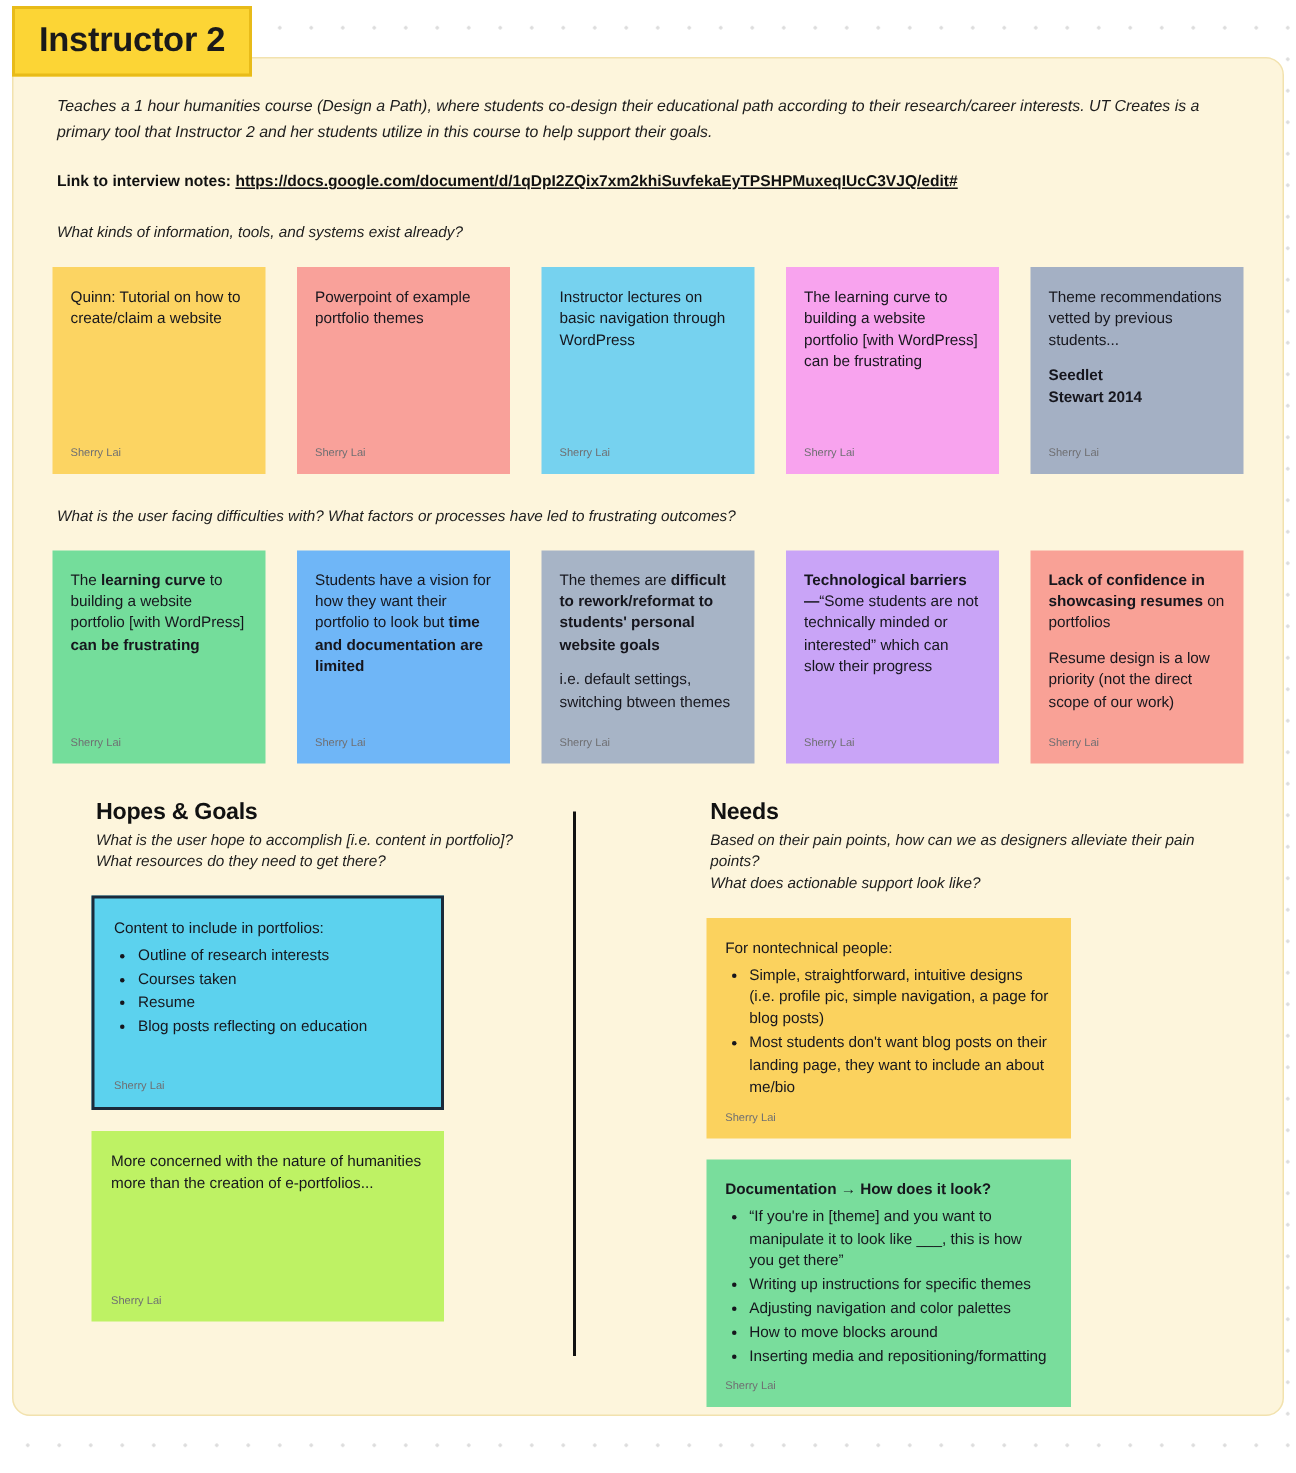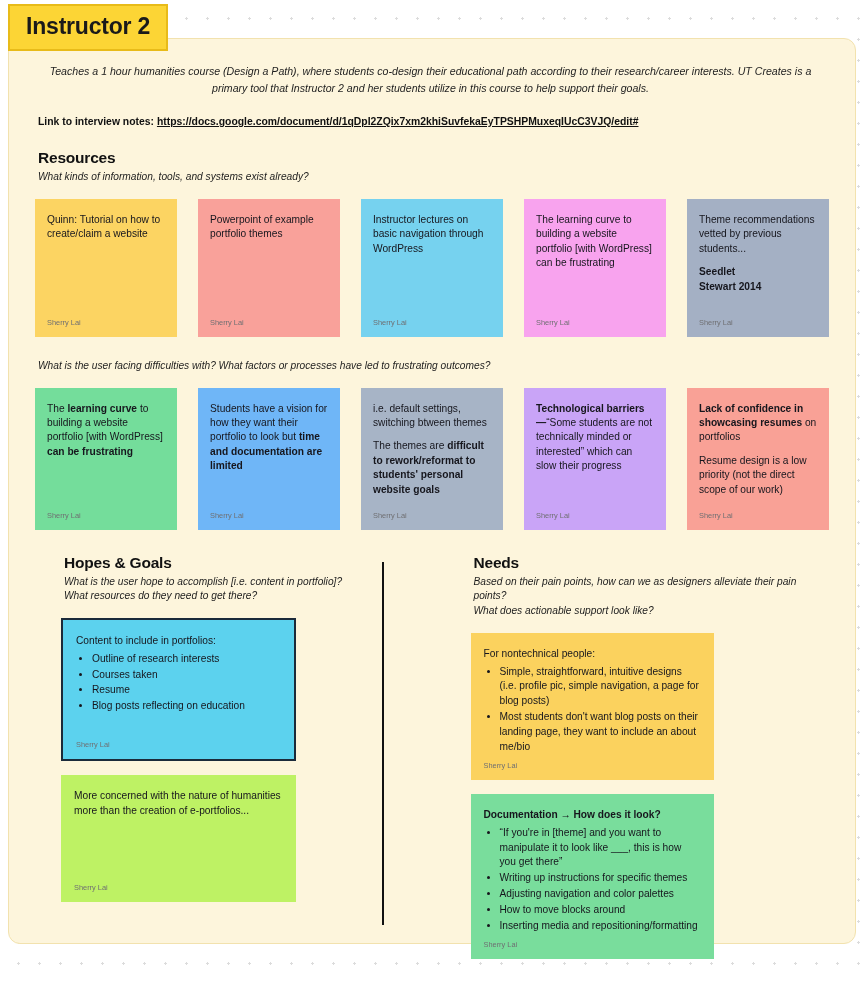--- a/index.html
+++ b/index.html
@@ -42,21 +42,20 @@
     border-radius: 12px;
     padding: 22px 26px 0 26px;
   }
 
   .intro {
     font-style: italic;
     font-size: 10.6px;
     line-height: 1.65;
     color: #1d1d1d;
     margin: 2px 6px 0 3px;
-    text-align: center;
   }
   .link-row {
     margin: 18px 0 0 3px;
     font-size: 10.4px;
     font-weight: bold;
     color: #111;
   }
   .link-row a {
     color: #111;
     text-decoration: underline;
@@ -165,21 +164,20 @@
 <div class="board">
 
   <div class="intro">Teaches a 1 hour humanities course (Design a Path), where students co-design their educational path according to their research/career interests. UT Creates is a primary tool that Instructor 2 and her students utilize in this course to help support their goals.</div>
 
   <div class="link-row">
     <span>Link to interview notes:</span>
     <a href="#">https://docs.google.com/document/d/1qDpI2ZQix7xm2khiSuvfekaEyTPSHPMuxeqIUcC3VJQ/edit#</a>
   </div>
 
   <div class="section">
-    <div class="sec-title">Resources</div>
     <div class="sec-sub">What kinds of information, tools, and systems exist already?</div>
     <div class="row" id="resources-row">
         <div class="note c-yellow">
           <div class="body">
             <p>Quinn: Tutorial on how to create/claim a website</p>
           </div>
           <div class="author">Sherry Lai</div>
         </div>
         <div class="note c-salmon">
           <div class="body">
@@ -220,22 +218,22 @@
           <div class="author">Sherry Lai</div>
         </div>
         <div class="note c-blue tall">
           <div class="body">
             <p><span>Students have a vision for how they want their portfolio to look but </span><b>time and documentation are limited</b></p>
           </div>
           <div class="author">Sherry Lai</div>
         </div>
         <div class="note c-slate2 tall">
           <div class="body">
+            <p><span>The themes are </span><b>difficult to rework/reformat to students' personal website goals</b></p>
             <p><span>i.e. default settings, switching btween themes</span></p>
-            <p><span>The themes are </span><b>difficult to rework/reformat to students' personal website goals</b></p>
           </div>
           <div class="author">Sherry Lai</div>
         </div>
         <div class="note c-purple tall">
           <div class="body">
             <p><b>Technological barriers—</b><span>“Some students are not technically minded or interested” which can slow their progress</span></p>
           </div>
           <div class="author">Sherry Lai</div>
         </div>
         <div class="note c-salmon2 tall">

